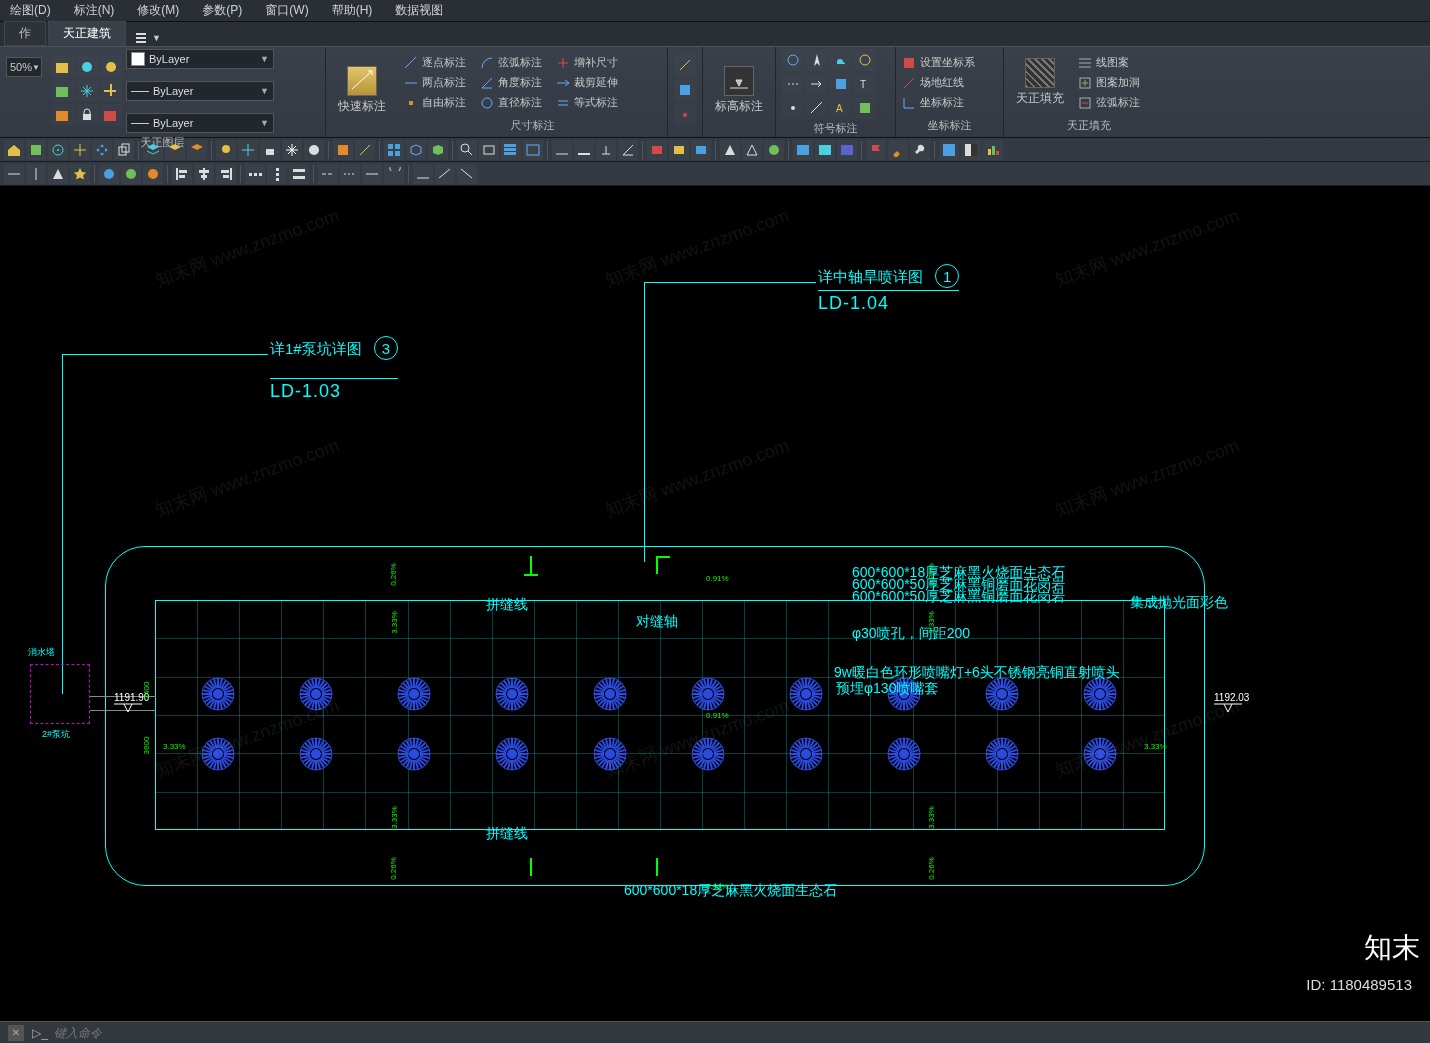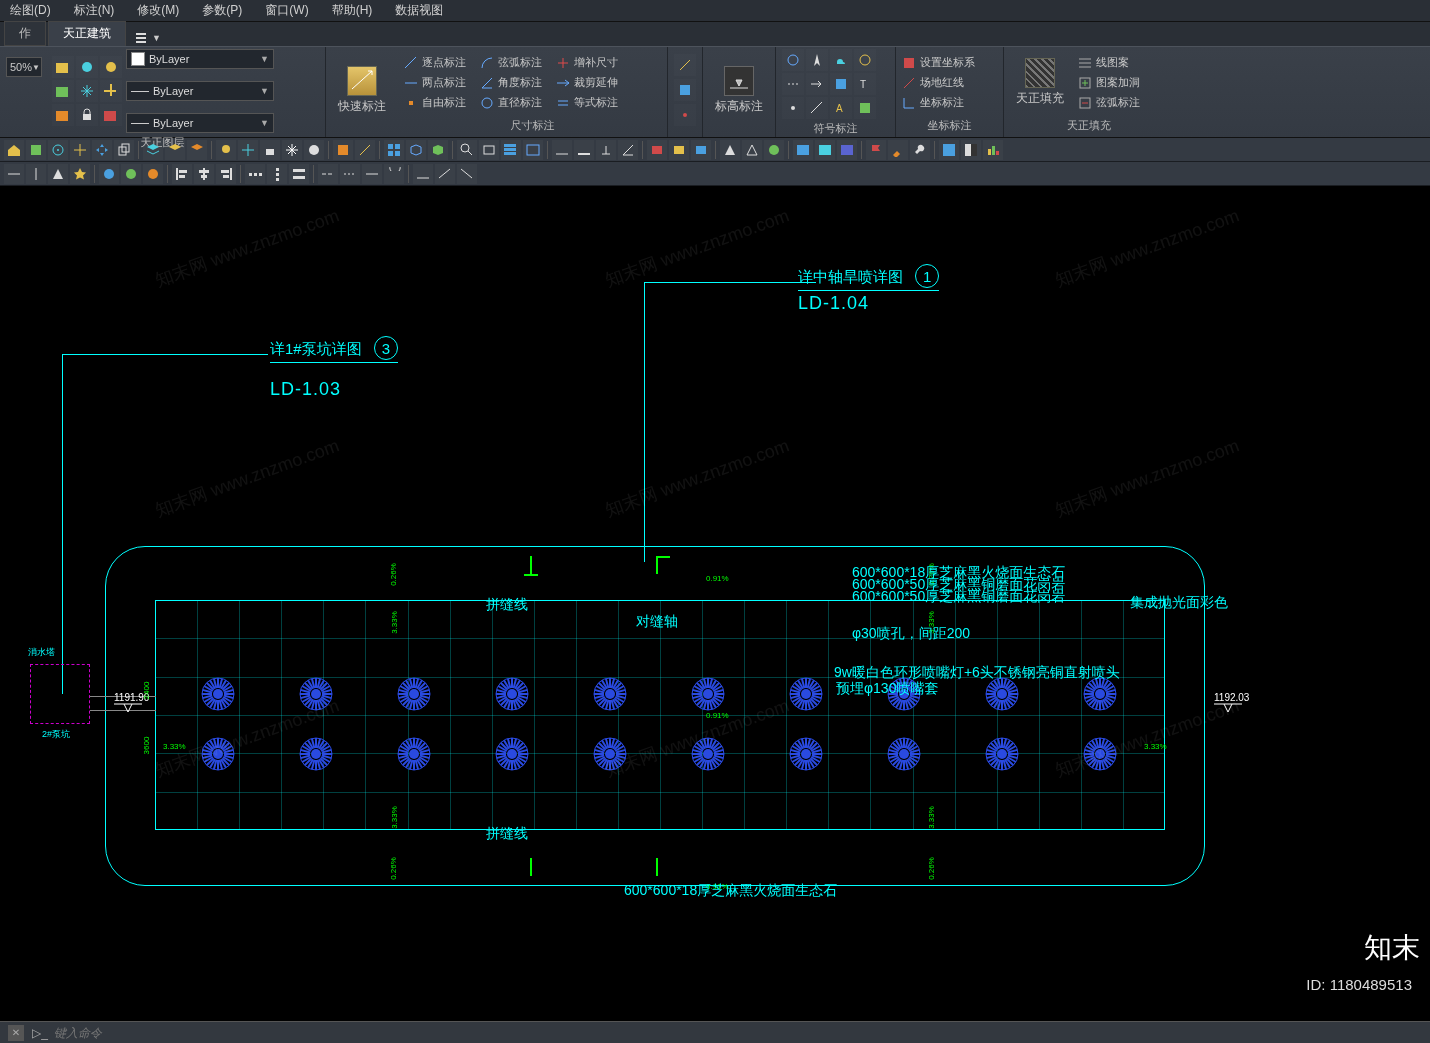--- a/index.html
+++ b/index.html
@@ -836,32 +836,32 @@
   <div class="tbtn">
       <svg width="14" height="14">
         <path d="M1 2L12 11" stroke="#ddd"></path>
       </svg>
     </div>
 </div>
 
 <div class="canvas-area">
   <div class="drawing">
 
-    <div class="callout" style="top:78px;left:798px;">
+    <div class="callout" style="top:78px;left:818px;">
       <span>详中轴旱喷详图</span>
       <span class="detail-num">1</span>
       <div style="border-top:1px solid #0ff;margin-top:2px;padding-top:2px;font-size:18px;letter-spacing:1px;">LD-1.04</div>
     </div>
     <div class="ref-line" style="top:96px;left:644px;width:172px;height:1px"></div>
     <div class="ref-line" style="top:96px;left:644px;width:1px;height:280px"></div>
 
     <div class="callout" style="top:150px;left:270px;">
       <span>详1#泵坑详图</span>
       <span class="detail-num">3</span>
-      <div style="border-top:1px solid #0ff;margin-top:2px;padding-top:16px;font-size:18px;letter-spacing:1px;">LD-1.03</div>
+      <div style="border-top:1px solid #0ff;margin-top:18px;padding-top:2px;font-size:18px;letter-spacing:1px;">LD-1.03</div>
     </div>
     <div class="ref-line" style="top:168px;left:62px;width:206px;height:1px"></div>
     <div class="ref-line" style="top:168px;left:62px;width:1px;height:340px"></div>
 
     <div class="pool" style="top:360px;left:105px;width:1100px;height:340px"></div>
     <div class="inner-rect" style="top:414px;left:155px;width:1010px;height:230px"></div>
 
     <div id="gridlines">
         <div class="grid-line" style="left:197.08333333333334px;top:414px;width:1px;height:230px"></div>
         <div class="grid-line" style="left:239.16666666666669px;top:414px;width:1px;height:230px"></div>

